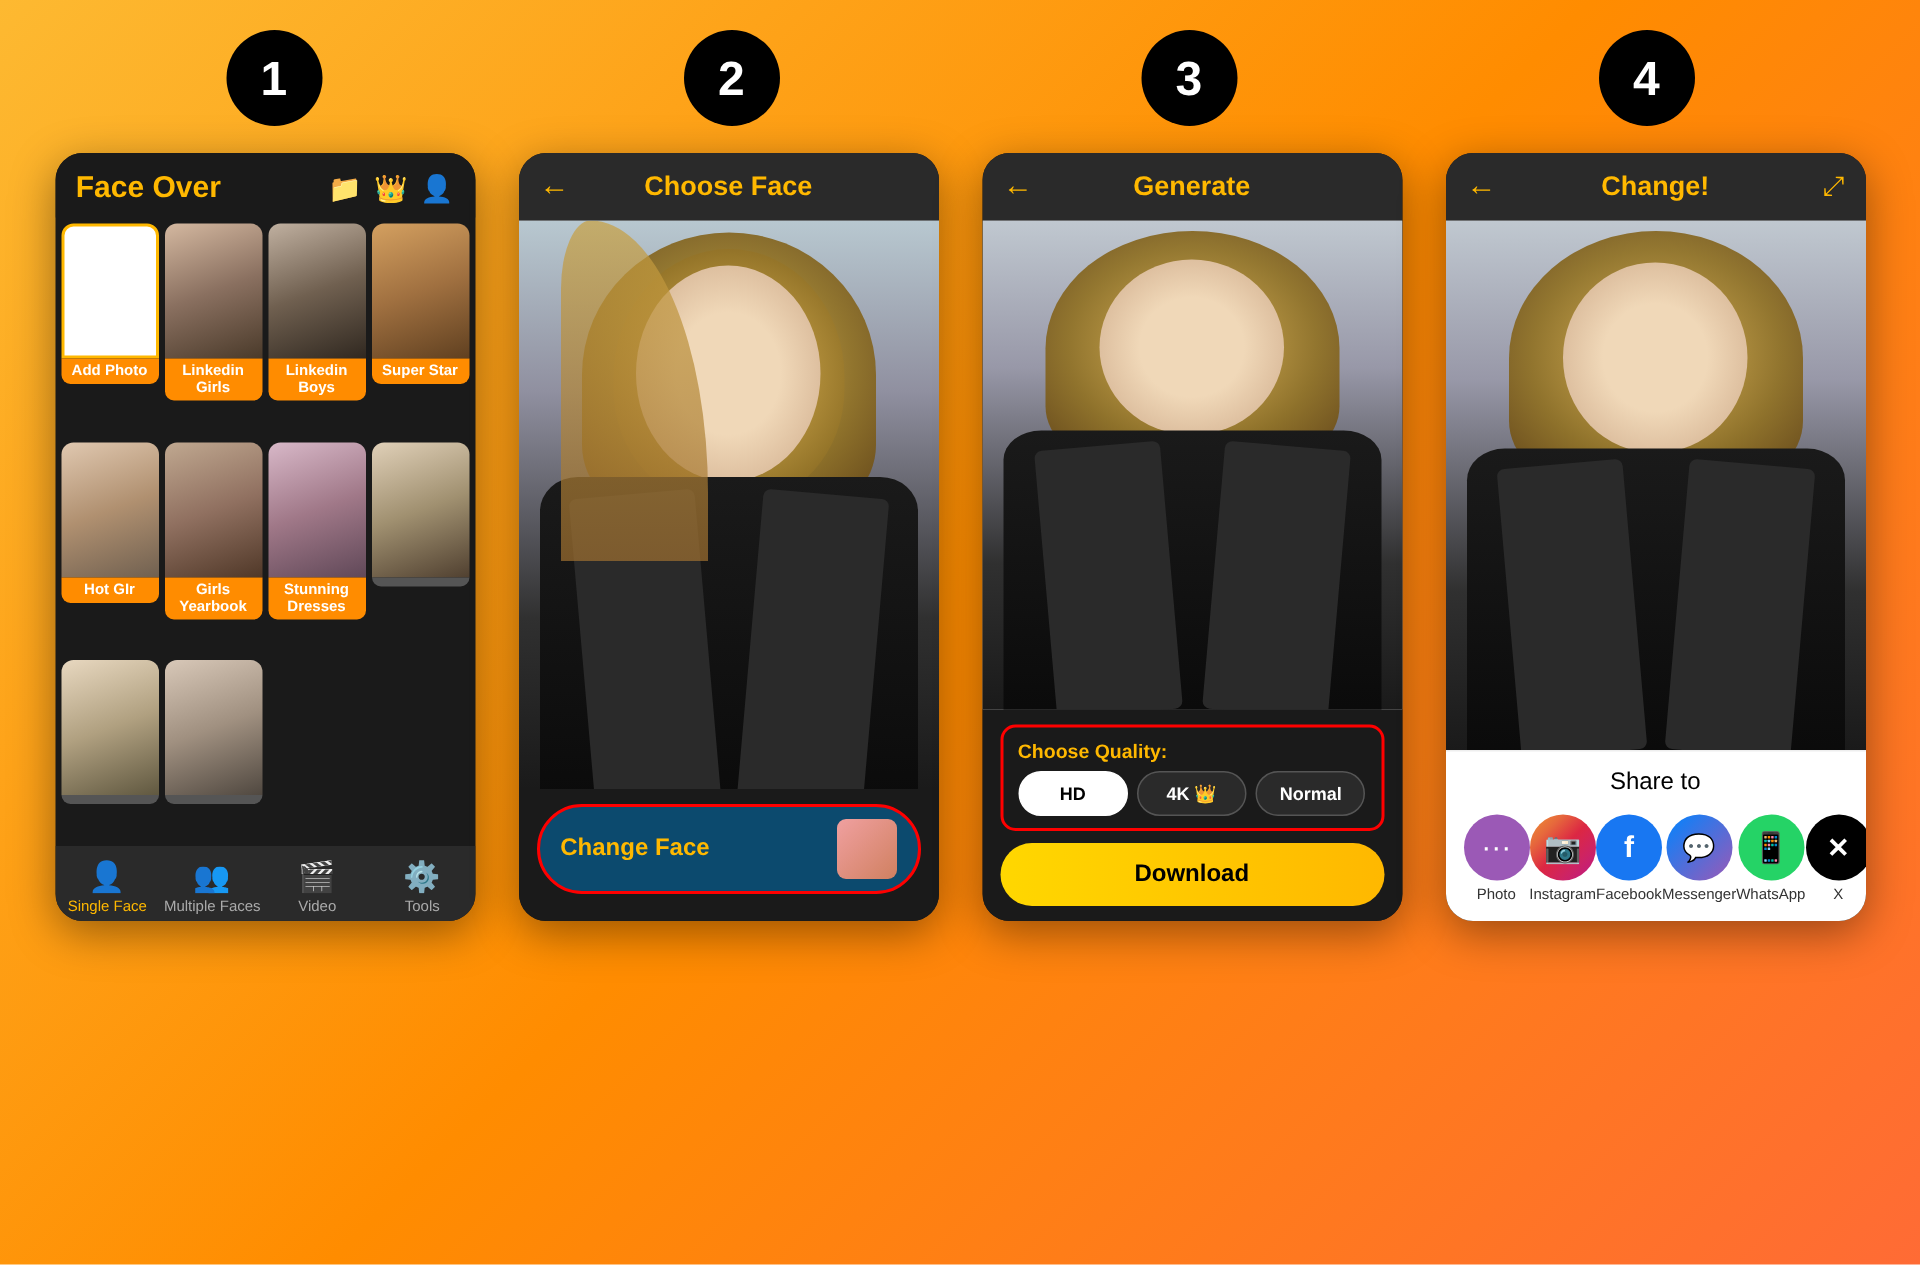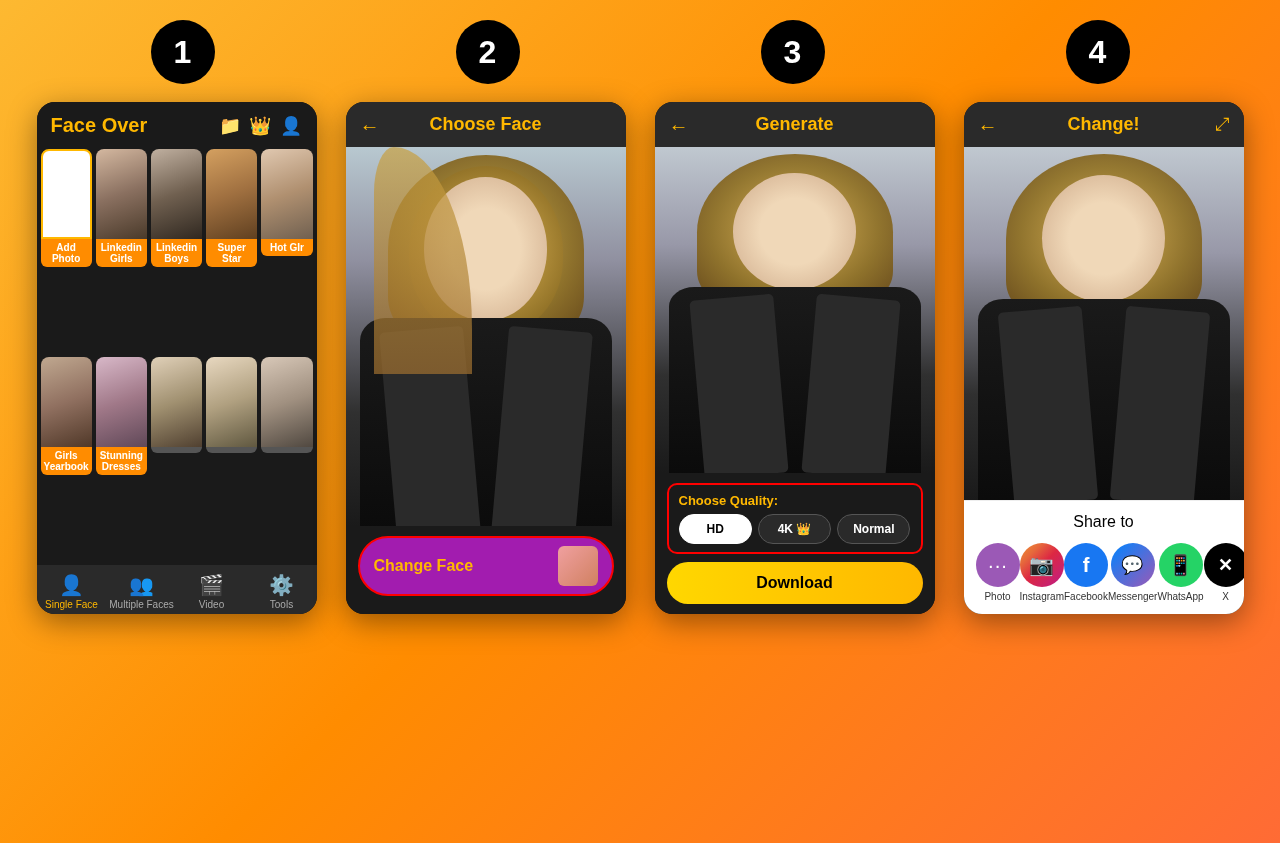--- a/index.html
+++ b/index.html
@@ -72,21 +72,21 @@
     .p1-icons {
       display: flex;
       gap: 8px;
       align-items: center;
     }
     .icon-box {
       font-size: 18px;
     }
     .grid-container {
       display: grid;
-      grid-template-columns: 1fr 1fr 1fr 1fr 1fr;
+      grid-template-columns: 1fr 1fr 1fr 1fr;
       gap: 4px;
       padding: 4px;
       flex: 1;
       overflow: hidden;
     }
     .grid-item {
       display: flex;
       flex-direction: column;
       align-items: center;
       position: relative;
@@ -169,21 +169,21 @@
       background: #1a1a1a;
       padding: 10px 12px;
     }
     .change-face-row {
       display: flex;
       align-items: center;
       border: 2px solid #FF0000;
       border-radius: 30px;
       padding: 8px 14px;
       margin-bottom: 8px;
-      background: #a21caf;
+      background: #0c4a6e;
       gap: 40px;
     }
     .change-face-text {
       color: #FFB800;
       font-size: 16px;
       font-weight: 700;
       flex: 1;
     }
     .change-face-thumb {
       width: 36px;

